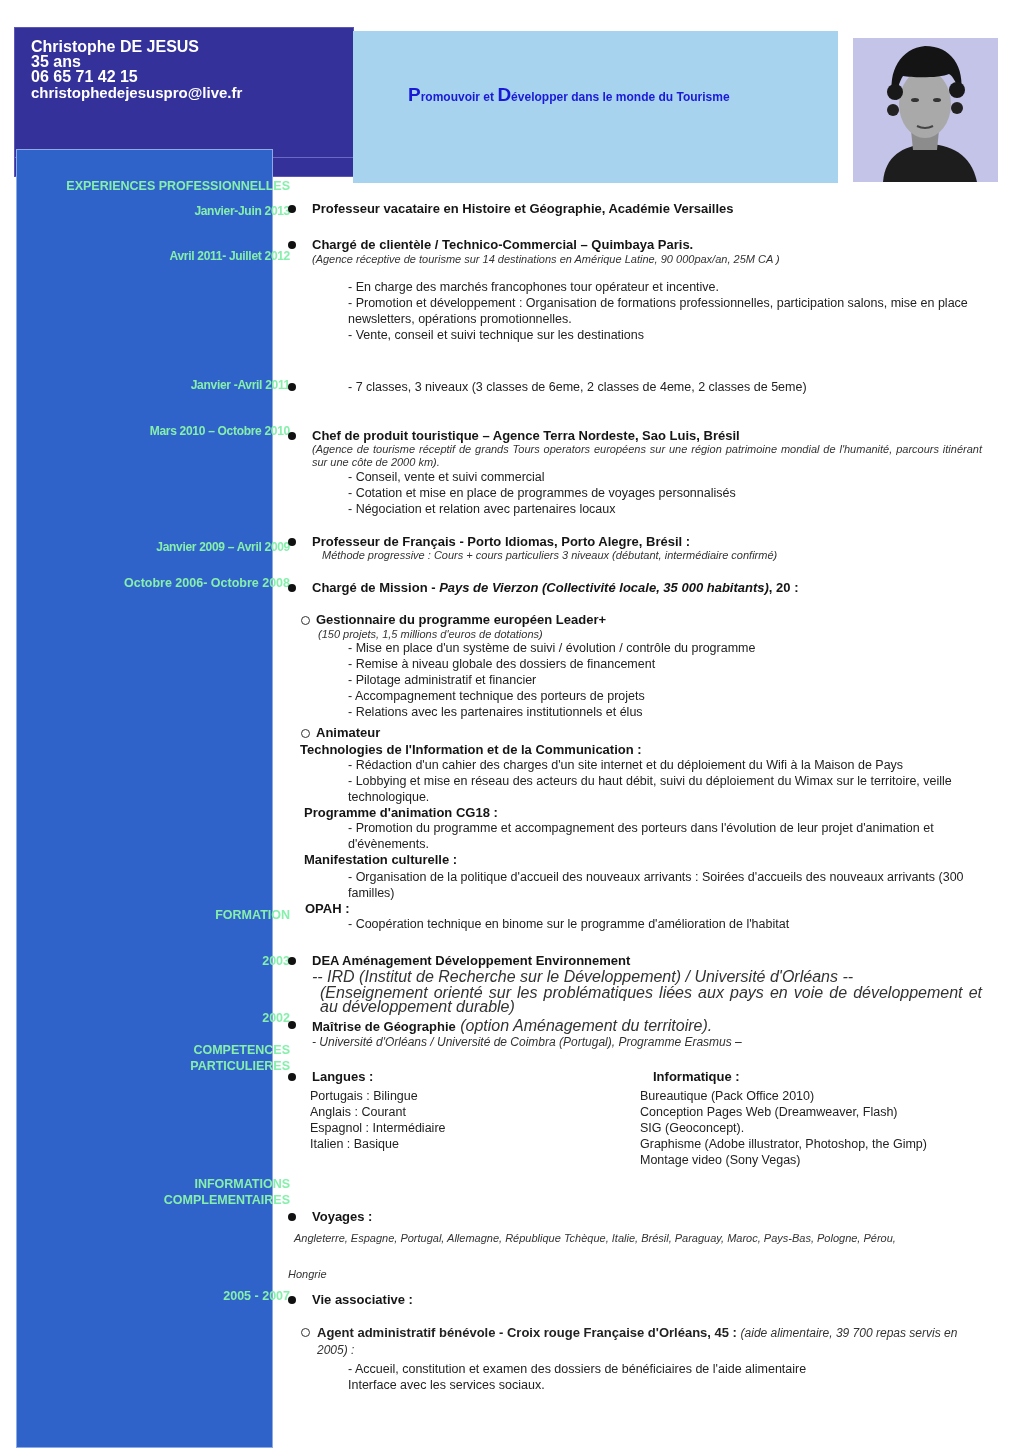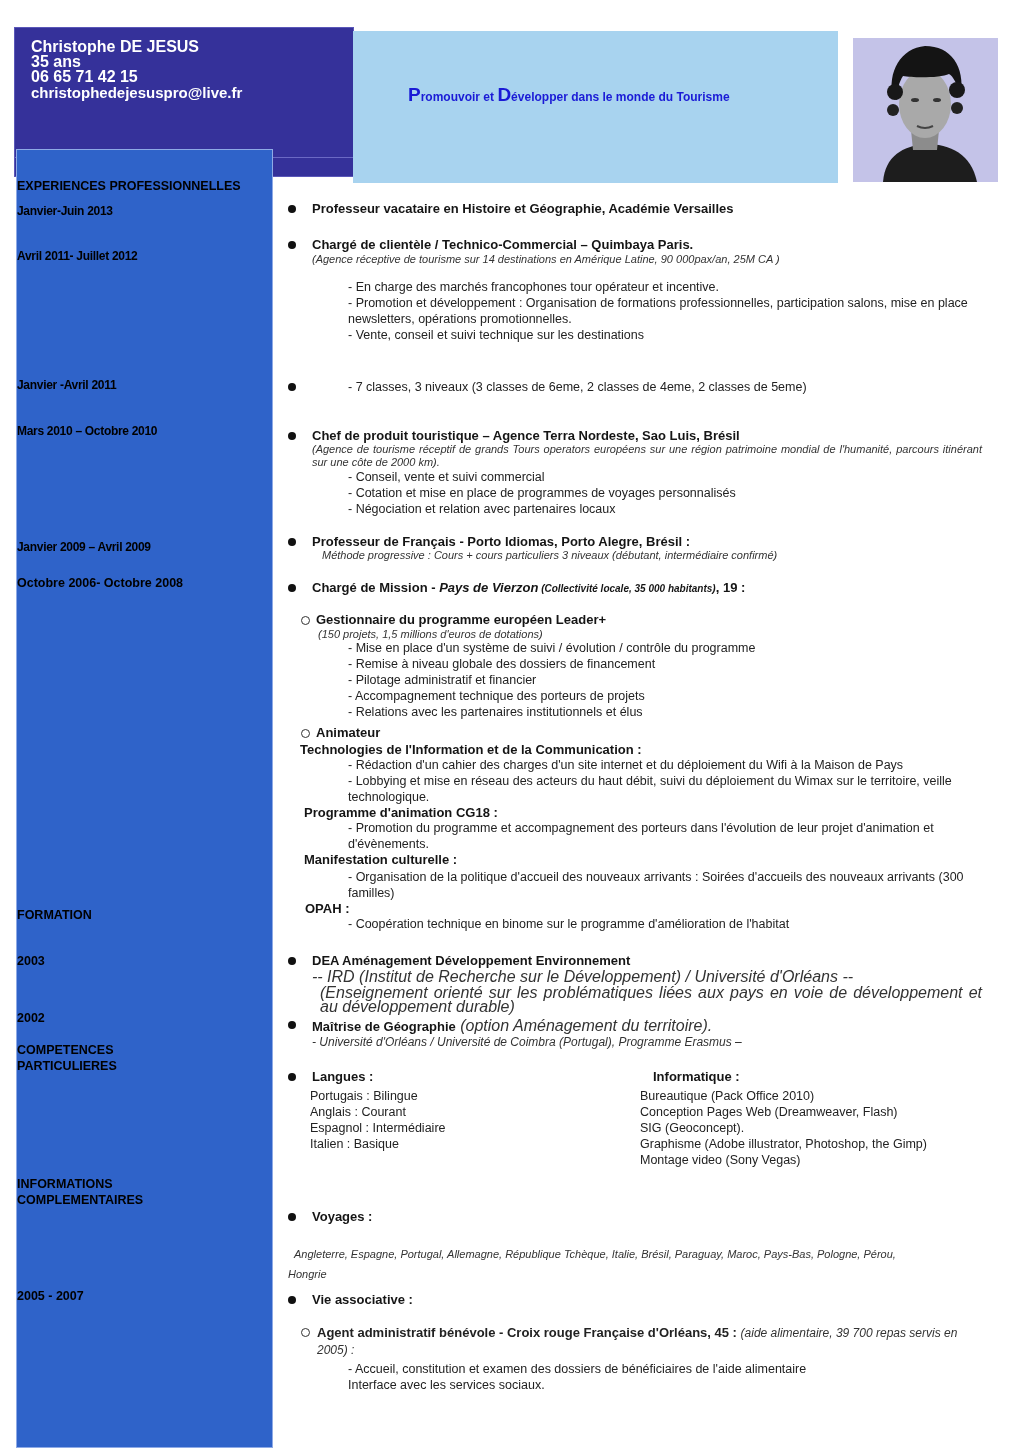--- a/index.html
+++ b/index.html
@@ -27,21 +27,21 @@
   .photo {
     position: absolute; left: 853px; top: 38px; width: 145px; height: 144px;
     background: #c4c3e8; overflow: hidden;
   }
 
   .sidebar {
     position: absolute; left: 16px; top: 149px; width: 257px; height: 1299px;
     background: #2f63c9; border: 1px solid #8eaae6;
   }
   .sb-item {
-    position: absolute; left: 0; width: 257px; text-align: left; color: #000000;
+    position: absolute; left: 16px; width: 257px; text-align: right; color: #86efac;
     font-weight: bold; font-size: 12px; line-height: 16px; letter-spacing: -0.3px;
   }
   .sb-item.hd { font-size: 12.5px; letter-spacing: 0; }
 
   .main { position: absolute; left: 288px; top: 0; width: 700px; font-size: 12.5px; color: #222; }
   .blk { position: absolute; left: 0; width: 700px; }
   .bullet { position: absolute; left: 0; width: 8px; height: 8px; border-radius: 50%; background: #111; }
   .circ { position: absolute; width: 9px; height: 9px; border-radius: 50%; border: 1.2px solid #333; }
   .b { font-weight: bold; }
   .t { font-size: 13px; font-weight: bold; color: #151515; white-space: nowrap; }
@@ -143,21 +143,21 @@
 
   <div class="blk" style="top:534px">
     <span class="bullet" style="top:4px"></span>
     <div class="t" style="padding-left:24px">Professeur de Français - Porto Idiomas, Porto Alegre, Brésil :</div>
     <div class="note" style="padding-left:34px">Méthode progressive : Cours + cours particuliers 3 niveaux (débutant, intermédiaire confirmé)</div>
   </div>
 
   <div class="blk" style="top:580px">
     <span class="bullet" style="top:4px"></span>
     <div class="t" style="padding-left:24px">
-      <span>Chargé de Mission - </span><i>Pays de Vierzon</i><i style="font-size:10px"> (Collectivité locale, 35 000 habitants)</i><span>, 19 :</span>
+      <span>Chargé de Mission - </span><i>Pays de Vierzon</i><i style="font-size:13px"> (Collectivité locale, 35 000 habitants)</i><span>, 20 :</span>
     </div>
 
     <div style="position:absolute;top:32px;left:0;width:700px">
       <span class="circ" style="left:13px;top:4px"></span>
       <div class="t" style="padding-left:28px">Gestionnaire du programme européen Leader+</div>
       <div class="note" style="padding-left:30px;margin-top:1px">(150 projets, 1,5 millions d'euros de dotations)</div>
       <div style="padding-left:60px">
         <div class="ln">- Mise en place d'un système de suivi / évolution / contrôle du programme</div>
         <div class="ln">- Remise à niveau globale des dossiers de financement</div>
         <div class="ln">- Pilotage administratif et financier</div>
@@ -216,22 +216,22 @@
       <div class="ln">Conception Pages Web (Dreamweaver, Flash)</div>
       <div class="ln">SIG (Geoconcept).</div>
       <div class="ln">Graphisme (Adobe illustrator, Photoshop, the Gimp)</div>
       <div class="ln">Montage video (Sony Vegas)</div>
     </div>
   </div>
 
   <div class="blk" style="top:1209px">
     <span class="bullet" style="top:4px"></span>
     <div class="t" style="padding-left:24px">Voyages :</div>
-    <div class="note" style="padding-left:6px;margin-top:24px">Angleterre, Espagne, Portugal, Allemagne, République Tchèque, Italie, Brésil, Paraguay, Maroc, Pays-Bas, Pologne, Pérou,</div>
-    <div class="note" style="margin-top:8px">Hongrie</div>
+    <div class="note" style="padding-left:6px;margin-top:8px">Angleterre, Espagne, Portugal, Allemagne, République Tchèque, Italie, Brésil, Paraguay, Maroc, Pays-Bas, Pologne, Pérou,</div>
+    <div class="note" style="margin-top:24px">Hongrie</div>
   </div>
 
   <div class="blk" style="top:1292px">
     <span class="bullet" style="top:4px"></span>
     <div class="t" style="padding-left:24px">Vie associative :</div>
   </div>
 
   <div class="blk" style="top:1324px">
     <span class="circ" style="left:13px;top:4px"></span>
     <div style="padding-left:29px;width:694px;line-height:17px">

